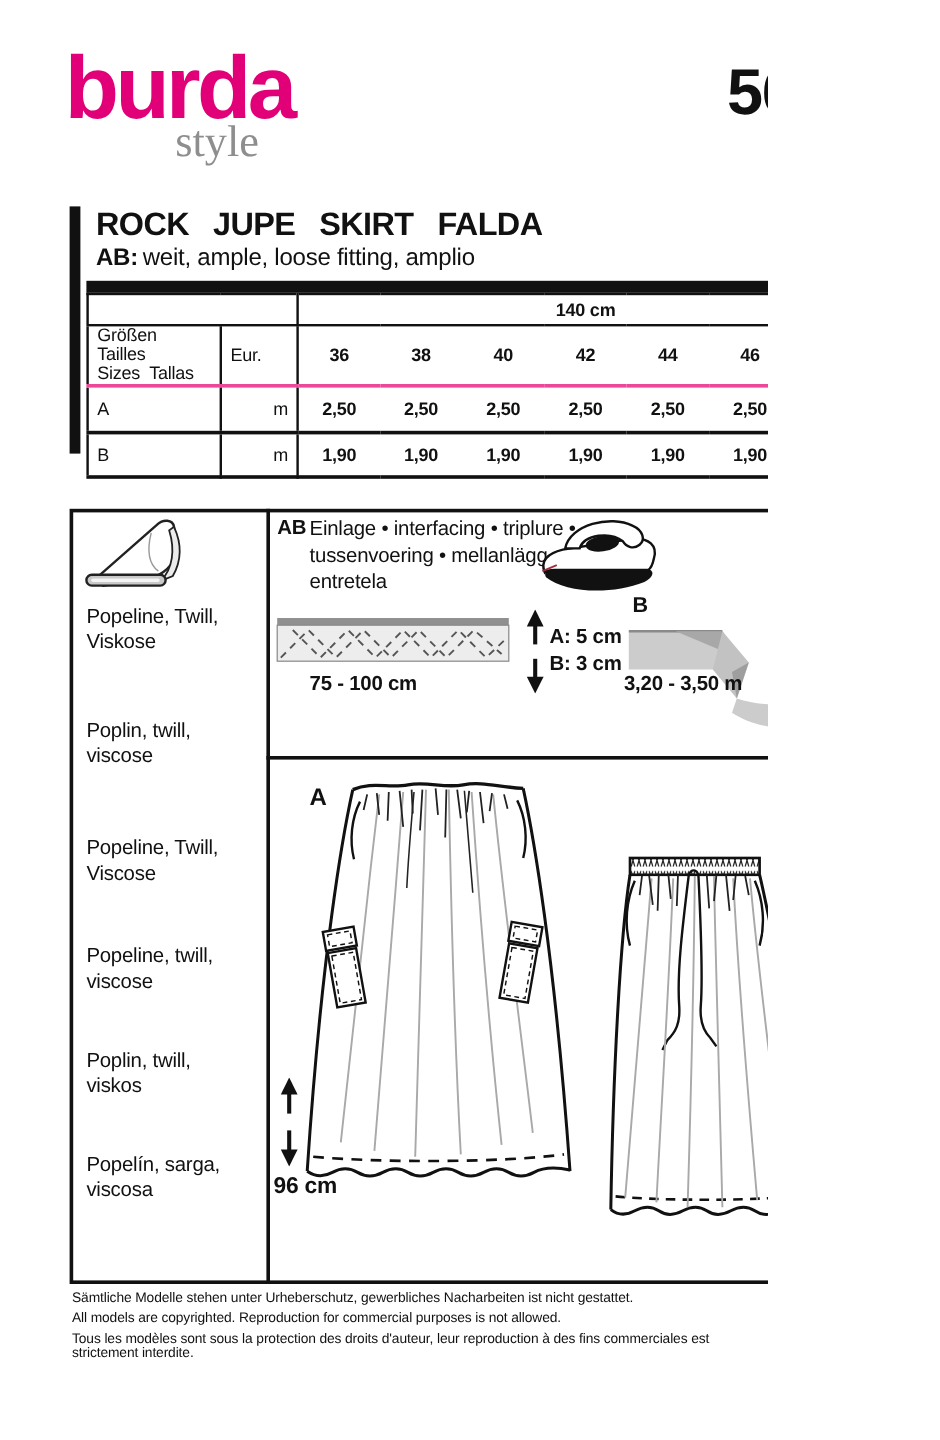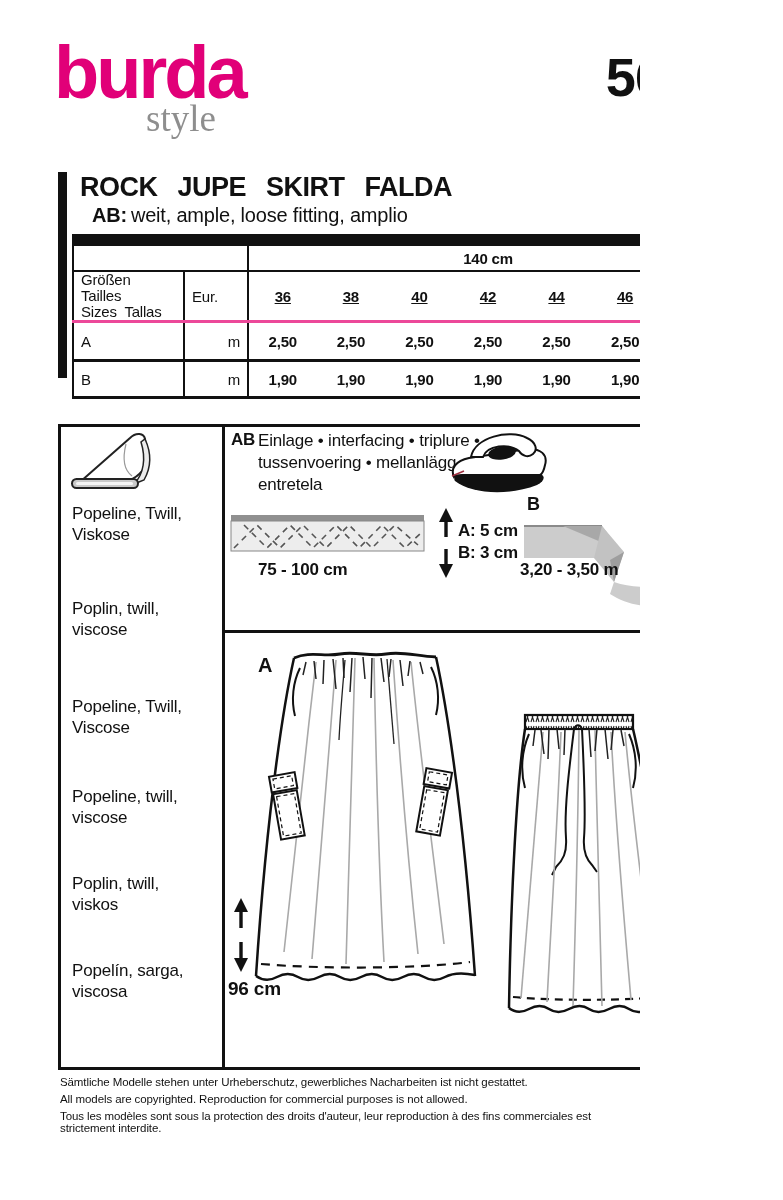--- a/index.html
+++ b/index.html
@@ -13,36 +13,36 @@
   .logo-style{position:absolute;left:146px;top:100px;font-family:"Liberation Serif",serif;
               font-size:37px;color:var(--subcolor,#8e8e8e);line-height:1;letter-spacing:0;}
   .pattern-number{position:absolute;left:520px;top:50px;width:202px;text-align:right;
                   font-size:54px;font-weight:bold;line-height:1;letter-spacing:-1px;}
 
   
   .title-bar{position:absolute;left:58px;top:172px;width:9px;height:206px;background:#111;}
   .main-title{position:absolute;left:80px;top:172px;font-size:27px;font-weight:bold;
               word-spacing:13px;letter-spacing:-0.5px;}
   .sub-title{position:absolute;left:80px;top:204px;font-size:20px;}
-  .sub-title b{margin-right:4px;margin-left:12px;}
+  .sub-title b{margin-right:4px;}
 
   
   .table-topbar{position:absolute;left:72px;top:234px;width:657px;height:10px;background:#111;}
   .ftable{position:absolute;left:72px;top:244px;width:657px;border-collapse:collapse;
           table-layout:fixed;border:2.5px solid #111;border-bottom:3px solid #111;}
   .ftable td{padding:0 7px;font-size:15px;overflow:hidden;}
   .r1 td{height:24px;}
   .r2 td{height:42px;border-bottom:3px solid #ec4899;}
   .r3 td{height:36px;border-bottom:3px solid #111;}
   .r4 td{height:34px;}
   .c-empty{border-right:2.5px solid #111;border-bottom:2.5px solid #111;}
   .c-140{border-bottom:2.5px solid #111;text-align:center;font-weight:bold;font-size:16px;}
   .c-lbl{border-right:2.5px solid #111;font-size:14.5px;line-height:16px;word-spacing:4px;}
   .c-eur{border-right:2.5px solid #111;text-align:left;}
-  .c-size{text-align:center;font-weight:bold;text-decoration:underline;}
+  .c-size{text-align:center;font-weight:bold;}
   .c-view{border-right:2.5px solid #111;}
   .c-unit{border-right:2.5px solid #111;text-align:right;}
   .c-val{text-align:center;font-weight:bold;}
 
   
   .main-box{position:absolute;left:58px;top:424px;width:662px;height:646px;border:3px solid #111;box-sizing:border-box;}
   .v-divider{position:absolute;left:222px;top:424px;width:3px;height:646px;background:#111;}
   .h-divider{position:absolute;left:222px;top:630px;width:498px;height:3px;background:#111;}
 
   .fabric-item{position:absolute;left:72px;font-size:17px;line-height:21px;}

